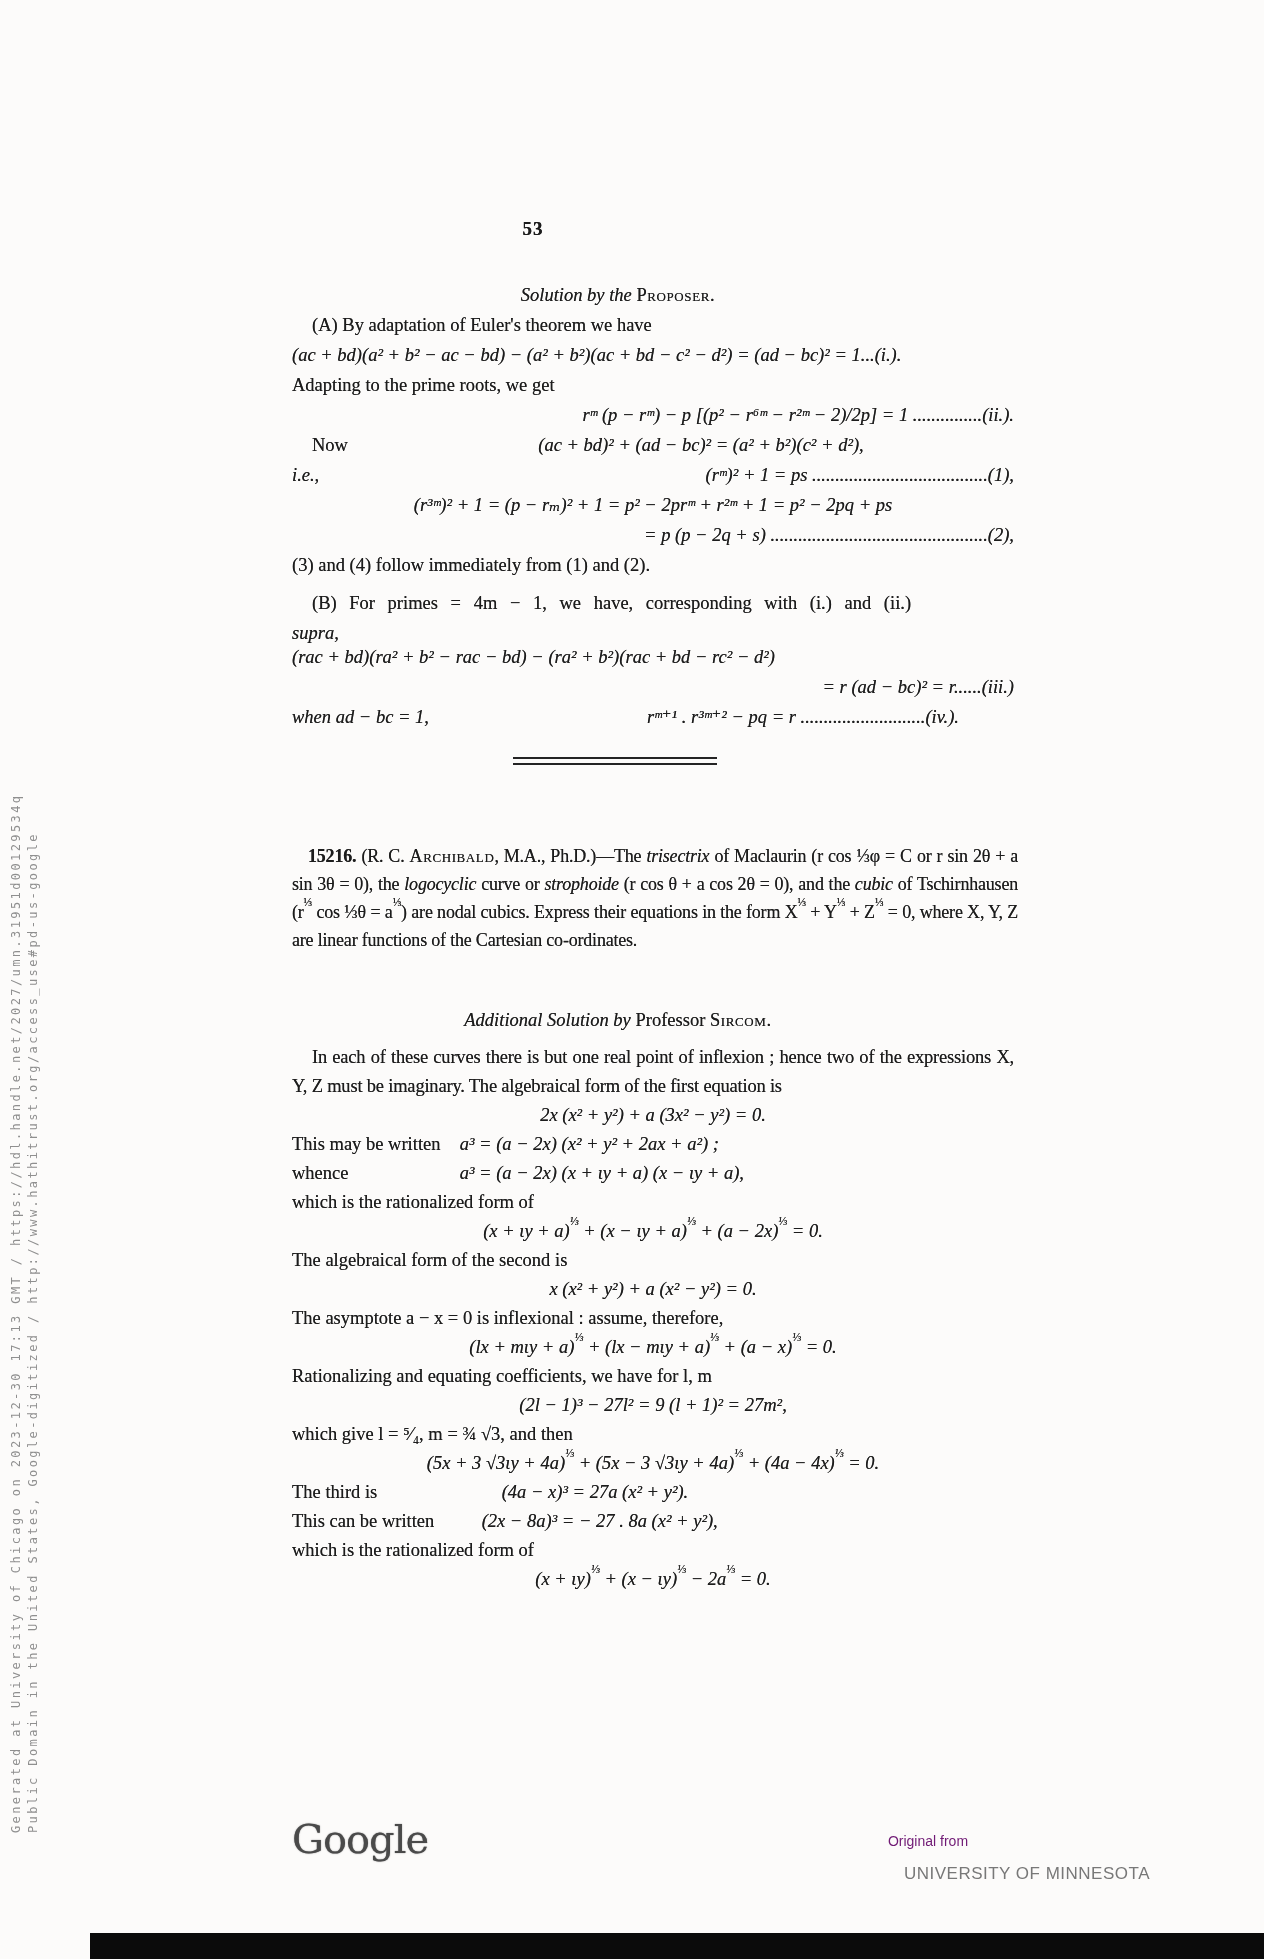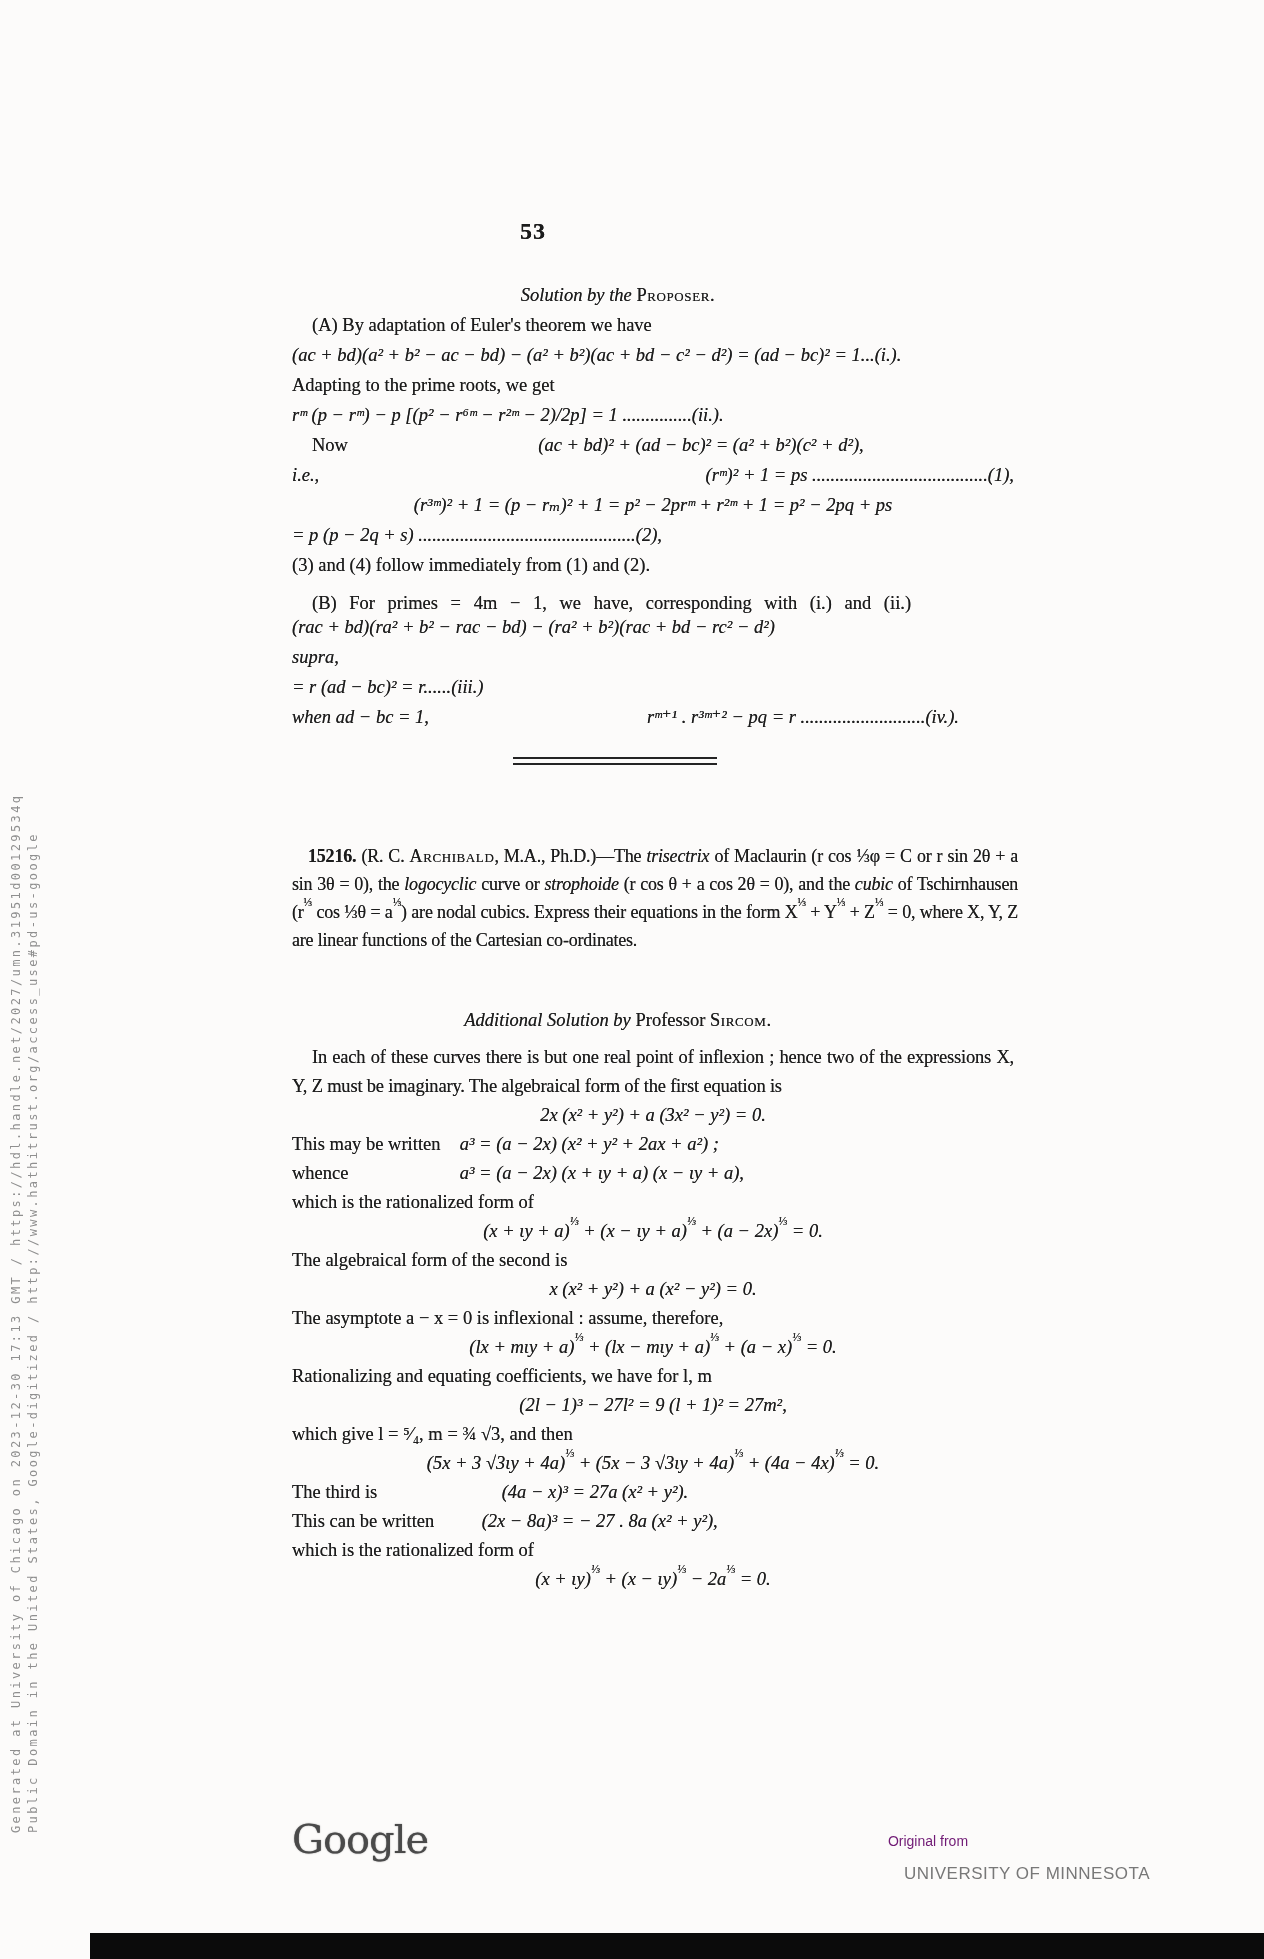--- a/index.html
+++ b/index.html
@@ -16,33 +16,33 @@
   .wm{
     position:absolute;left:8px;top:1833px;
     transform:rotate(-90deg);transform-origin:0 0;
     font-family:"DejaVu Sans Mono",monospace;
     font-size:12px;line-height:17px;letter-spacing:2.4px;
     color:#8f8f8f;white-space:nowrap;
   }
   
   .pageno{
     position:absolute;left:473px;top:218px;width:120px;
-    text-align:center;font-size:24px;font-weight:bold;
+    text-align:center;font-size:19px;font-weight:bold;
     letter-spacing:1px;text-shadow:0 0 .5px #1c1c1c;
   }
   
   .block{position:absolute;left:292px;width:722px;font-size:18.5px;line-height:30px;}
   .block,.block *{text-shadow:0 0 .45px rgba(20,20,20,.75);}
   .b1{top:280px;}
   .b2{top:834px;width:726px;font-size:18px;line-height:28px;text-align:justify;letter-spacing:-.3px;}
   .b2 .lead{text-indent:16px;}
   .b3{top:1006px;line-height:29px;}
   .line{white-space:nowrap;}
   .c{text-align:center;}
-  .r{}
+  .r{text-align:right;}
   .head{text-align:center;padding-right:70px;}
   .it{font-style:italic;}
   .sc{font-variant:small-caps;letter-spacing:.6px;}
   .bold{font-weight:bold;}
   .eq{font-style:italic;}
   .indent{padding-left:20px;}
   .lf{display:flex;white-space:nowrap;}
   .lf .lab{flex:0 0 auto;}
   .lf .fill{margin-left:auto;}
   .now-eq{flex:1;text-align:center;padding-left:40px;}
@@ -107,22 +107,22 @@
       <span class="eq now-eq">(ac + bd)² + (ad − bc)² = (a² + b²)(c² + d²),</span>
     </div>
     <div class="lf">
       <span class="lab it">i.e.,</span>
       <span class="eq fill">(rᵐ)² + 1 = ps ......................................(1),</span>
     </div>
     <div class="line c eq">(r³ᵐ)² + 1 = (p − rₘ)² + 1 = p² − 2prᵐ + r²ᵐ + 1 = p² − 2pq + ps</div>
     <div class="line r eq">= p (p − 2q + s)  ...............................................(2),</div>
     <div class="line">(3) and (4) follow immediately from (1) and (2).</div>
     <div class="line indent bline" style="margin-top:8px">(B)  For primes = 4m − 1,  we have, corresponding with (i.) and (ii.)</div>
+    <div class="line it">supra,</div>
     <div class="line eq" style="margin-top:-6px">(rac + bd)(ra² + b² − rac − bd) − (ra² + b²)(rac + bd − rc² − d²)</div>
-    <div class="line it">supra,</div>
     <div class="line r eq">= r (ad − bc)² = r......(iii.)</div>
     <div class="lf">
       <span class="lab eq">when ad − bc = 1,</span>
       <span class="eq fill" style="margin-right:55px">rᵐ⁺¹ . r³ᵐ⁺² − pq = r ...........................(iv.).</span>
     </div>
   </div>
 
   <div class="rule"></div>
 
   <div class="block b2">

